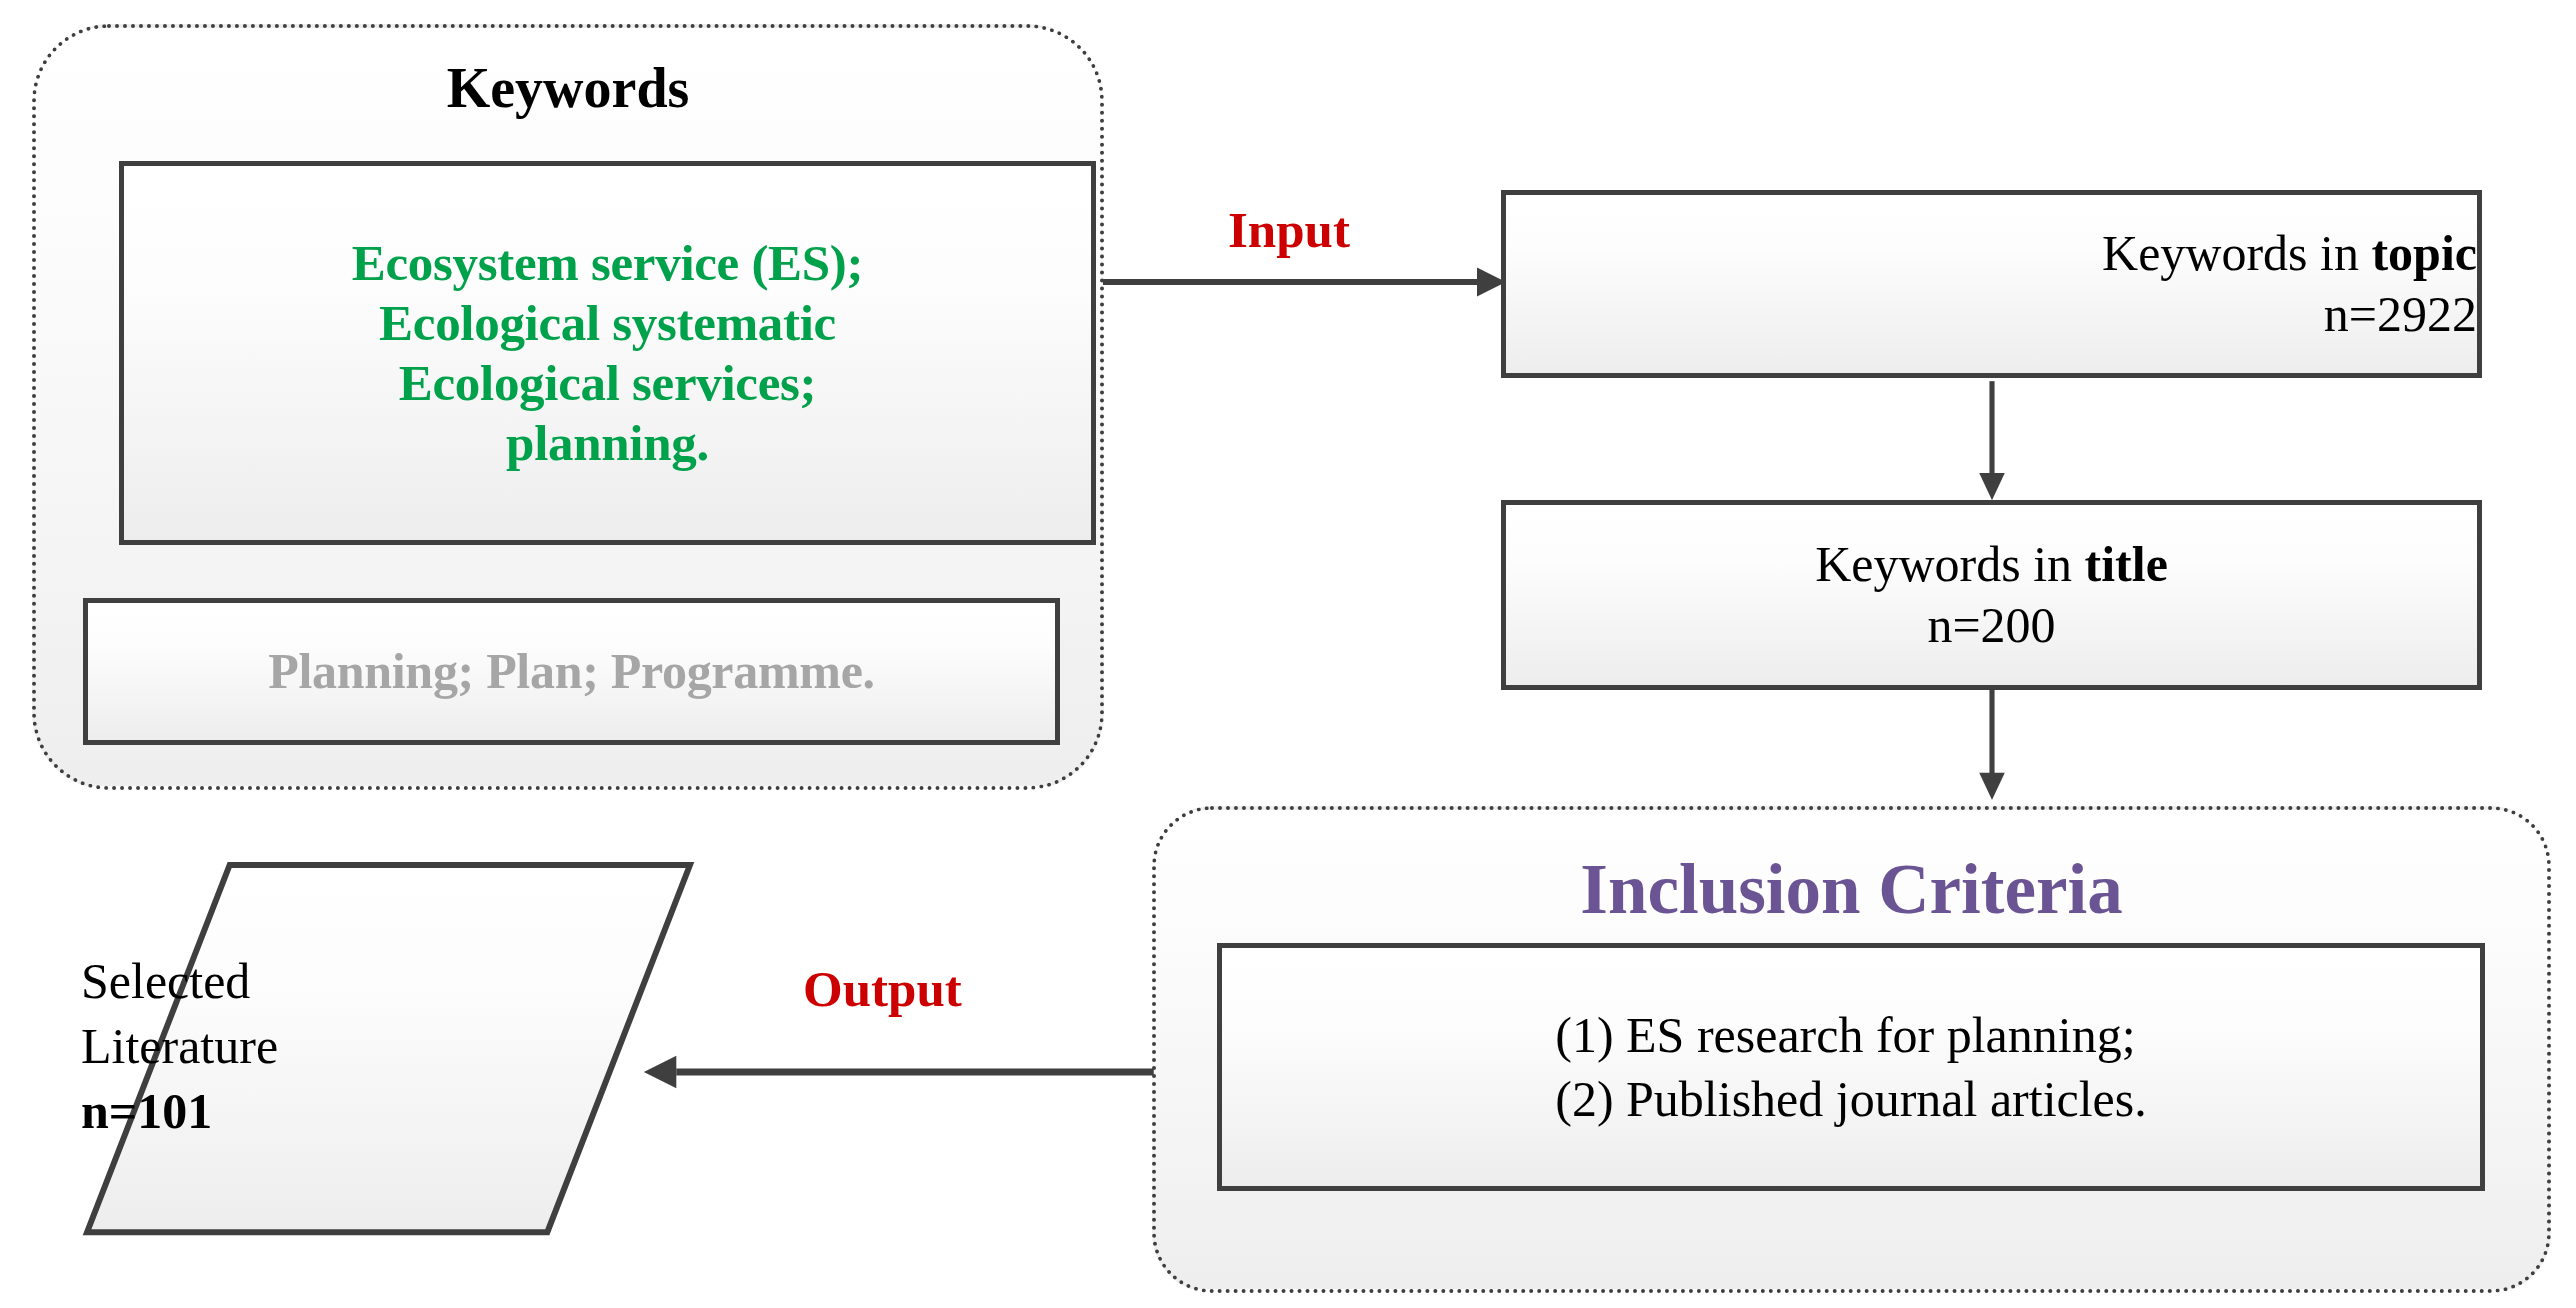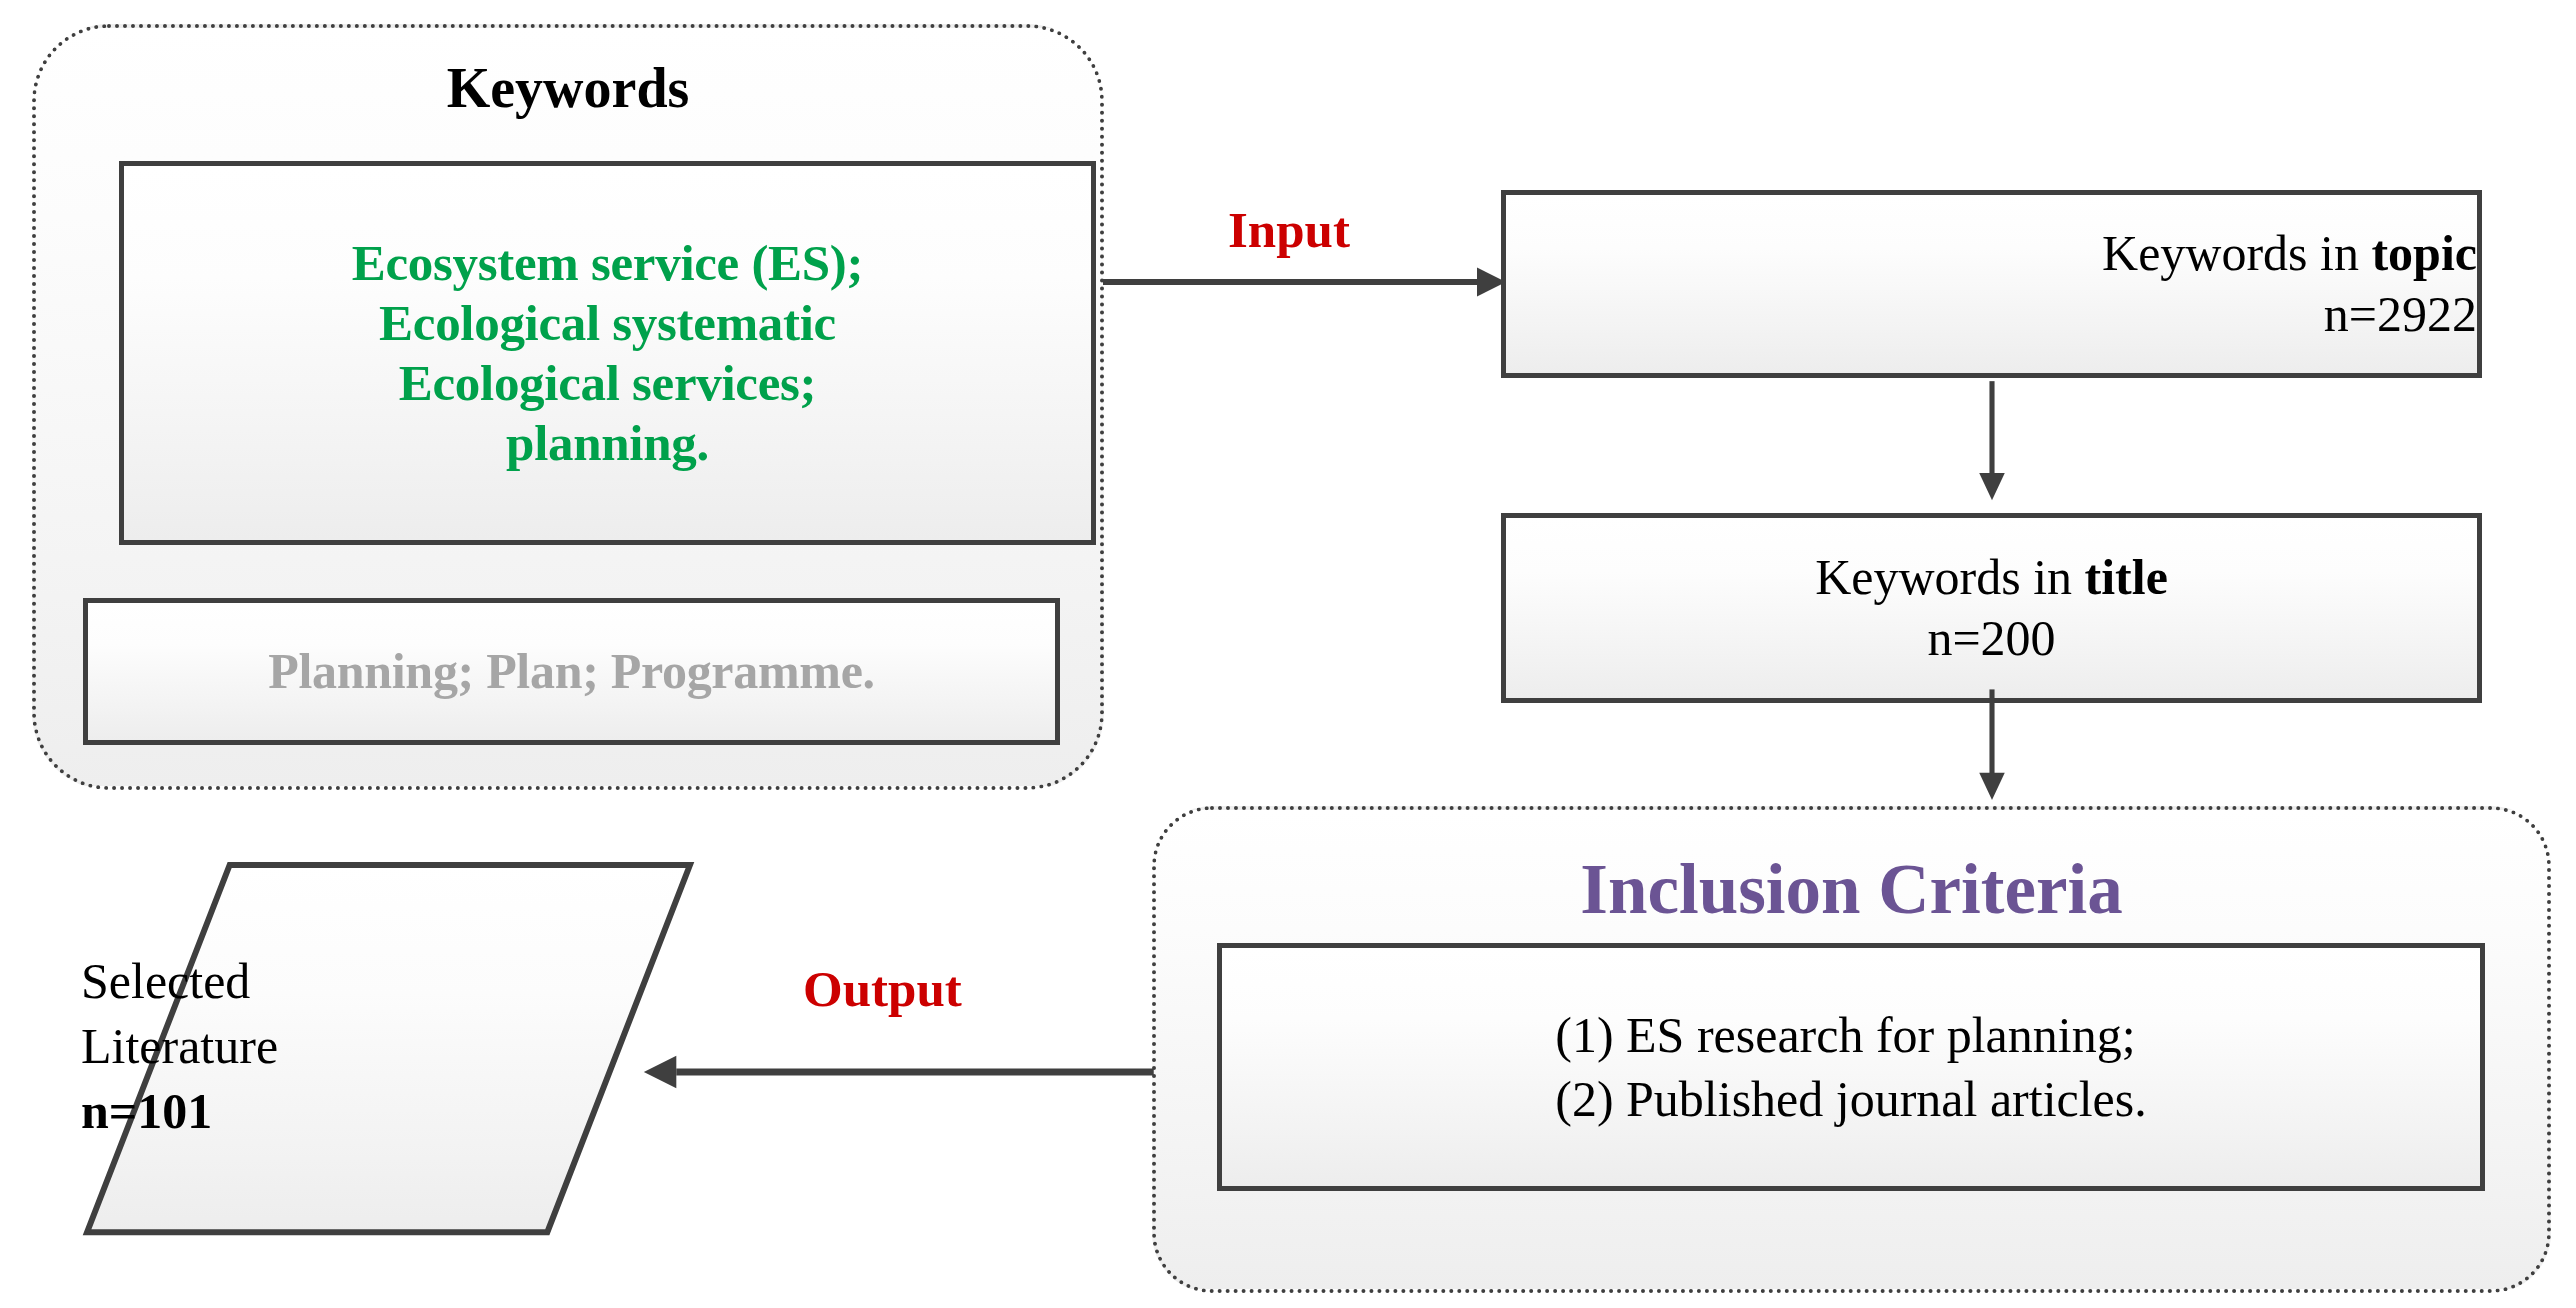--- a/index.html
+++ b/index.html
@@ -152,21 +152,21 @@
     <div class="node-text">n=2922</div>
   </div>
 
   <div class="connector" style="left:1975px; top:381px; width:34px; height:121px;">
     <svg width="34" height="121" viewBox="0 0 40 142">
       <line x1="20" y1="0" x2="20" y2="112" stroke="#3f3f3f" stroke-width="6"></line>
       <polygon points="5,108 35,108 20,140" fill="#3f3f3f"></polygon>
     </svg>
   </div>
 
-  <div class="node-box" style="left:1501px; top:500px; width:981px; height:190px;margin-top:13px;">
+  <div class="node-box" style="left:1501px; top:500px; width:981px; height:190px;">
     <div class="node-text">
       <span>Keywords in </span><b>title</b>
     </div>
     <div class="node-text">n=200</div>
   </div>
 
   <div class="connector" style="left:1975px; top:689px; width:34px; height:113px;">
     <svg width="34" height="113" viewBox="0 0 40 132">
       <line x1="20" y1="0" x2="20" y2="102" stroke="#3f3f3f" stroke-width="6"></line>
       <polygon points="5,98 35,98 20,130" fill="#3f3f3f"></polygon>

